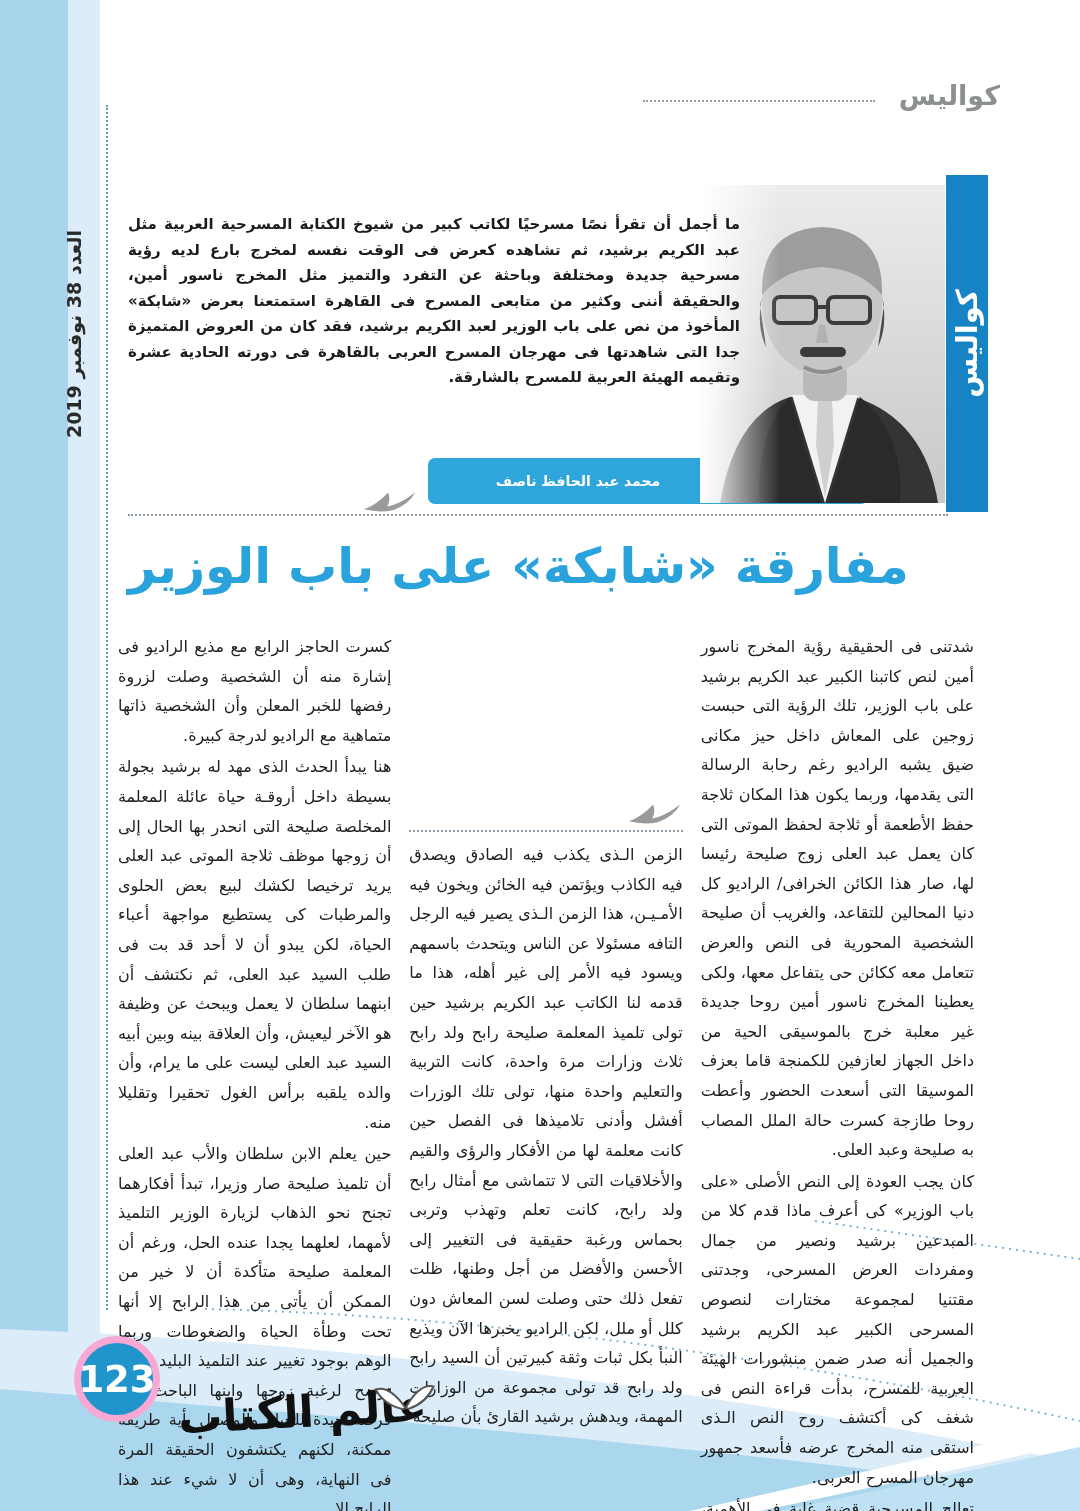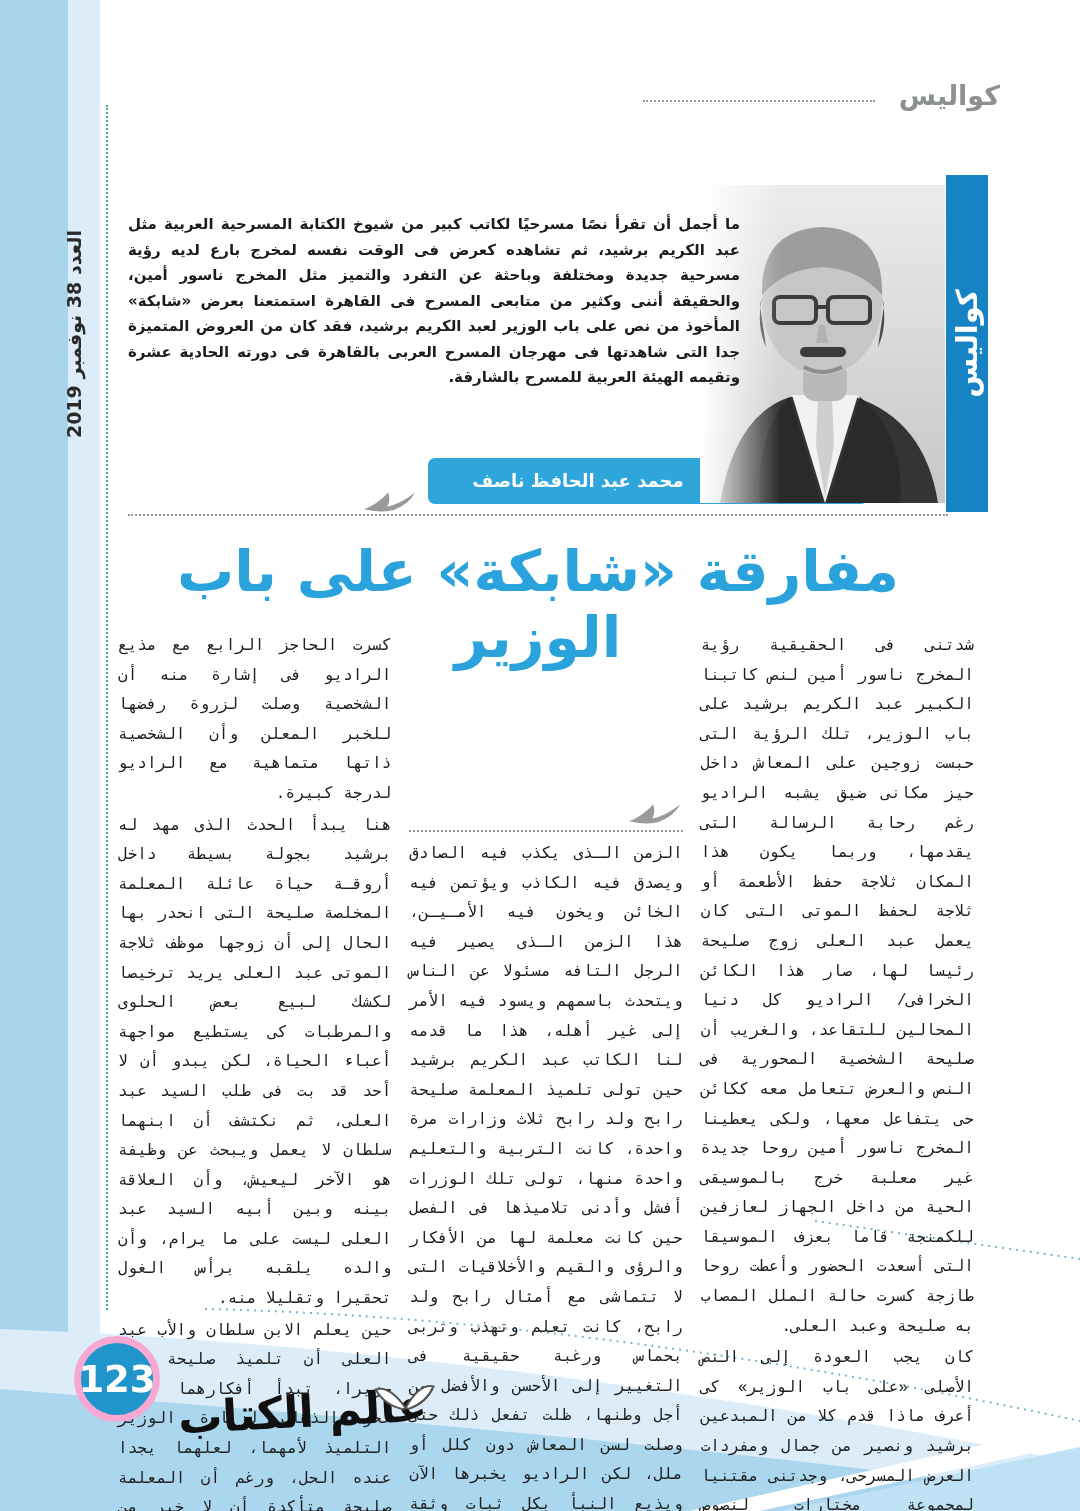--- a/index.html
+++ b/index.html
@@ -28,32 +28,32 @@
   
   .photo{position:absolute;left:700px;top:185px;width:245px;height:318px;z-index:4;}
 
   
   .intro{position:absolute;left:128px;top:212px;width:612px;height:248px;
     direction:rtl;text-align:justify;font-weight:bold;font-size:15px;line-height:25.5px;color:#1c1c1c;z-index:5;}
 
   
   .author-strip{position:absolute;left:428px;top:458px;width:440px;height:46px;background:#2ea6dc;border-radius:7px;z-index:3;}
   .author-strip span{display:block;padding-left:30px;padding-right:170px;text-align:center;
-    color:#ffffff;font-weight:bold;font-size:18px;line-height:46px;white-space:nowrap;}
+    color:#ffffff;font-weight:bold;font-size:14px;line-height:46px;white-space:nowrap;}
 
   .divider1{position:absolute;left:128px;top:514px;width:820px;border-top:2px dotted #8b9aa5;z-index:5;}
   .ornament1{position:absolute;left:362px;top:484px;width:56px;height:30px;z-index:6;}
 
   
-  .title{position:absolute;left:128px;top:538px;width:820px;text-align:center;
-    font-size:57px;font-weight:bold;color:#2aa3dc;z-index:5;letter-spacing:-1px;}
+  .title{position:absolute;left:128px;top:538px;width:820px;text-align:left;
+    font-size:49px;font-weight:bold;color:#2aa3dc;z-index:5;letter-spacing:-1px;}
 
   
   .columns{position:absolute;left:118px;top:632px;width:856px;height:718px;display:flex;direction:rtl;gap:18px;z-index:5;}
-  .col{flex:1;direction:rtl;text-align:justify;font-size:16px;line-height:29.6px;color:#1e1e1e;font-family:Liberation Mono, monospace;}
+  .col{flex:1;direction:rtl;text-align:justify;font-size:16px;line-height:29.6px;color:#1e1e1e;}
   .col p{margin:0 0 2px 0;}
   .mid-spacer{height:150px;}
   .mid-divider{position:relative;height:48px;margin-bottom:8px;border-bottom:2px dotted #8b9aa5;}
   .mid-divider .orn{position:absolute;right:0;bottom:4px;width:56px;height:30px;}
 
   
   .page-circle{position:absolute;left:74px;top:1336px;width:86px;height:86px;border-radius:50%;
     background:#2095cc;border:7px solid #f9a8d4;box-sizing:border-box;z-index:7;
     display:flex;align-items:center;justify-content:center;color:#ffffff;font-size:37px;font-weight:bold;}
 

